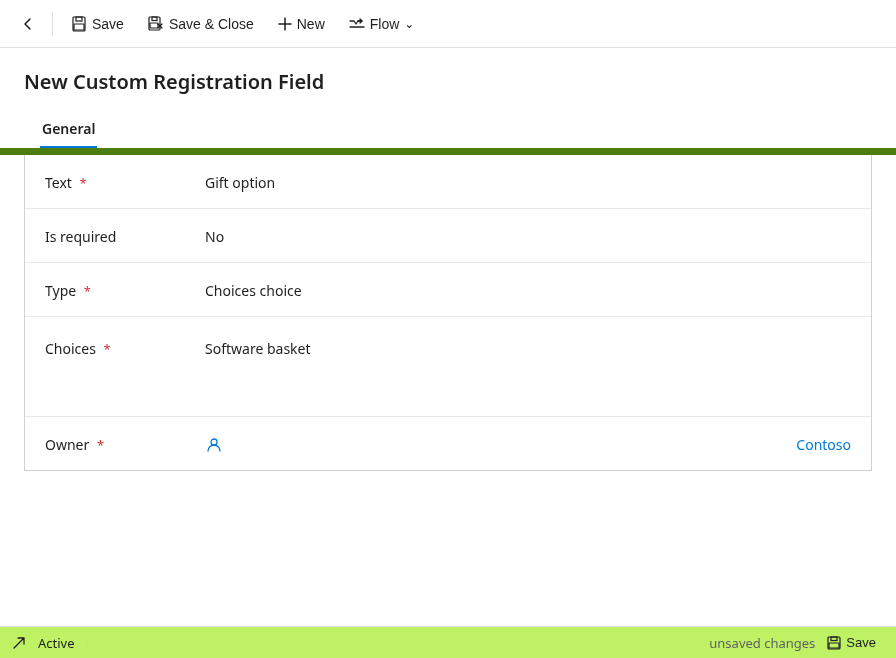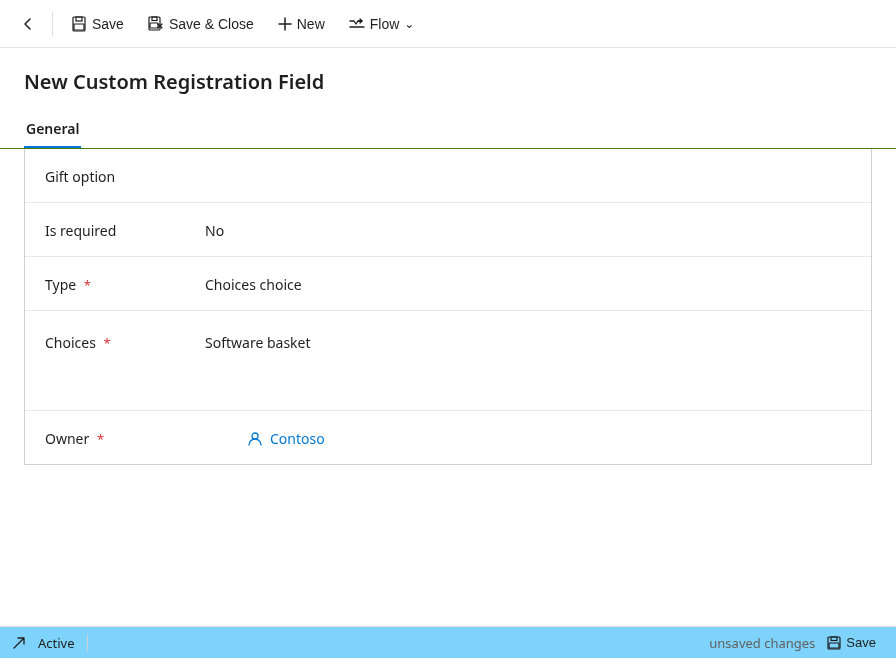--- a/index.html
+++ b/index.html
@@ -75,22 +75,22 @@
     .page-title {
       font-size: 20px;
       font-weight: 600;
       color: #1f1f1f;
       margin-bottom: 16px;
     }
 
     
     .tabs {
       display: flex;
-      border-bottom: 1px solid #4d7c0f;
-      padding: 0 24px;
+      border-bottom: 7px solid #4d7c0f;
+      padding: 0 40px;
     }
     .tab {
       padding: 8px 2px;
       margin-right: 24px;
       font-size: 14px;
       font-weight: 600;
       color: #1f1f1f;
       border-bottom: 2px solid #0078d4;
       cursor: pointer;
     }
@@ -115,21 +115,21 @@
     .form-area::-webkit-scrollbar-thumb { background: #c8c8c8; }
 
     
     .form-row {
       display: flex;
       align-items: flex-start;
       padding: 16px 20px;
       border-bottom: 1px solid #e8e8e8;
       min-height: 52px;
     }
-    .form-row:last-child { border-bottom: none; gap: 41px; }
+    .form-row:last-child { border-bottom: none; }
     .form-label {
       width: 160px;
       flex-shrink: 0;
       color: #1f1f1f;
       font-size: 14px;
       padding-top: 2px;
     }
     .form-required {
       color: #d13438;
       margin-left: 4px;
@@ -146,40 +146,41 @@
       flex-direction: row;
       gap: 12px;
     }
     .owner-link {
       color: #0078d4;
       display: flex;
       align-items: center;
       gap: 6px;
       cursor: pointer;
       text-decoration: none;
+      justify-content: space-between;
     }
     .person-icon {
       width: 18px;
       height: 18px;
       display: inline-flex;
       align-items: center;
       justify-content: center;
       color: #0078d4;
     }
 
     
     .status-bar {
       height: 32px;
       border-top: 1px solid #e0e0e0;
       display: flex;
       align-items: center;
       justify-content: space-between;
       padding: 0 12px;
       flex-shrink: 0;
-      background: #7dd3fc;
+      background: #bef264;
     }
     .status-left {
       display: flex;
       align-items: center;
       gap: 12px;
     }
     .status-right {
       display: flex;
       align-items: center;
       gap: 4px;
@@ -262,20 +263,24 @@
   <div class="tabs">
     <div class="tab">
       <span>General</span>
     </div>
   </div>
 
   <div class="form-area">
     <div class="form-container">
 
       <div class="form-row">
+        <div class="form-label">
+          <span>Text</span>
+          <span class="form-required">*</span>
+        </div>
         <div class="form-value">Gift option</div>
       </div>
 
       <div class="form-row">
         <div class="form-label">
           <span>Is required</span>
         </div>
         <div class="form-value">No</div>
       </div>
 

